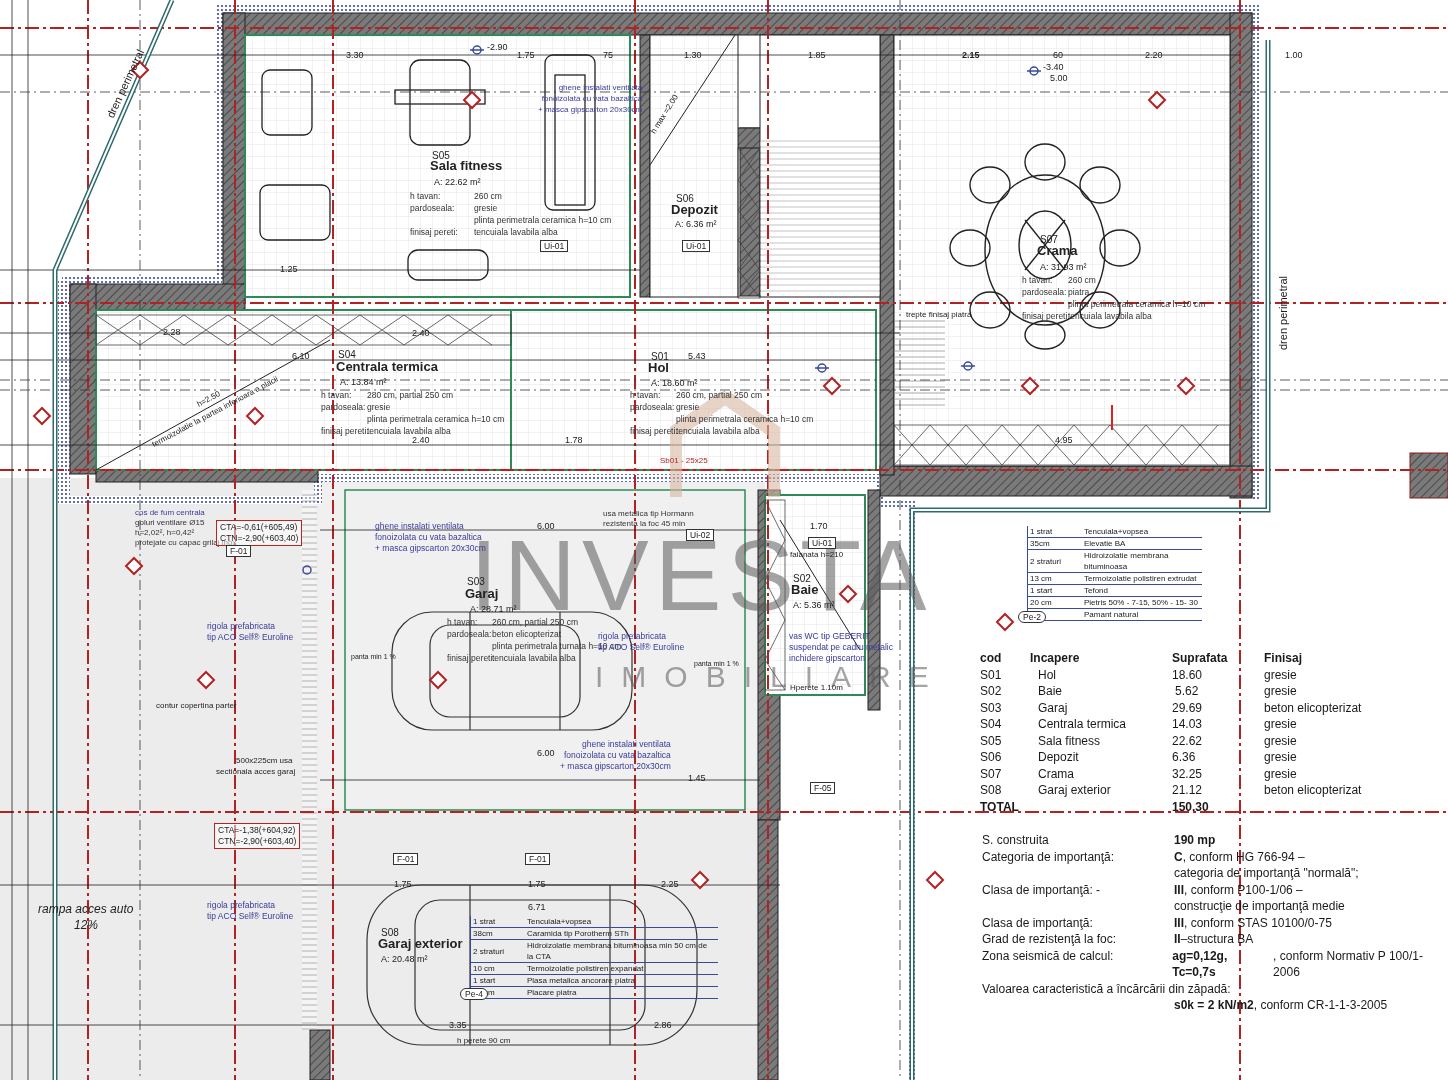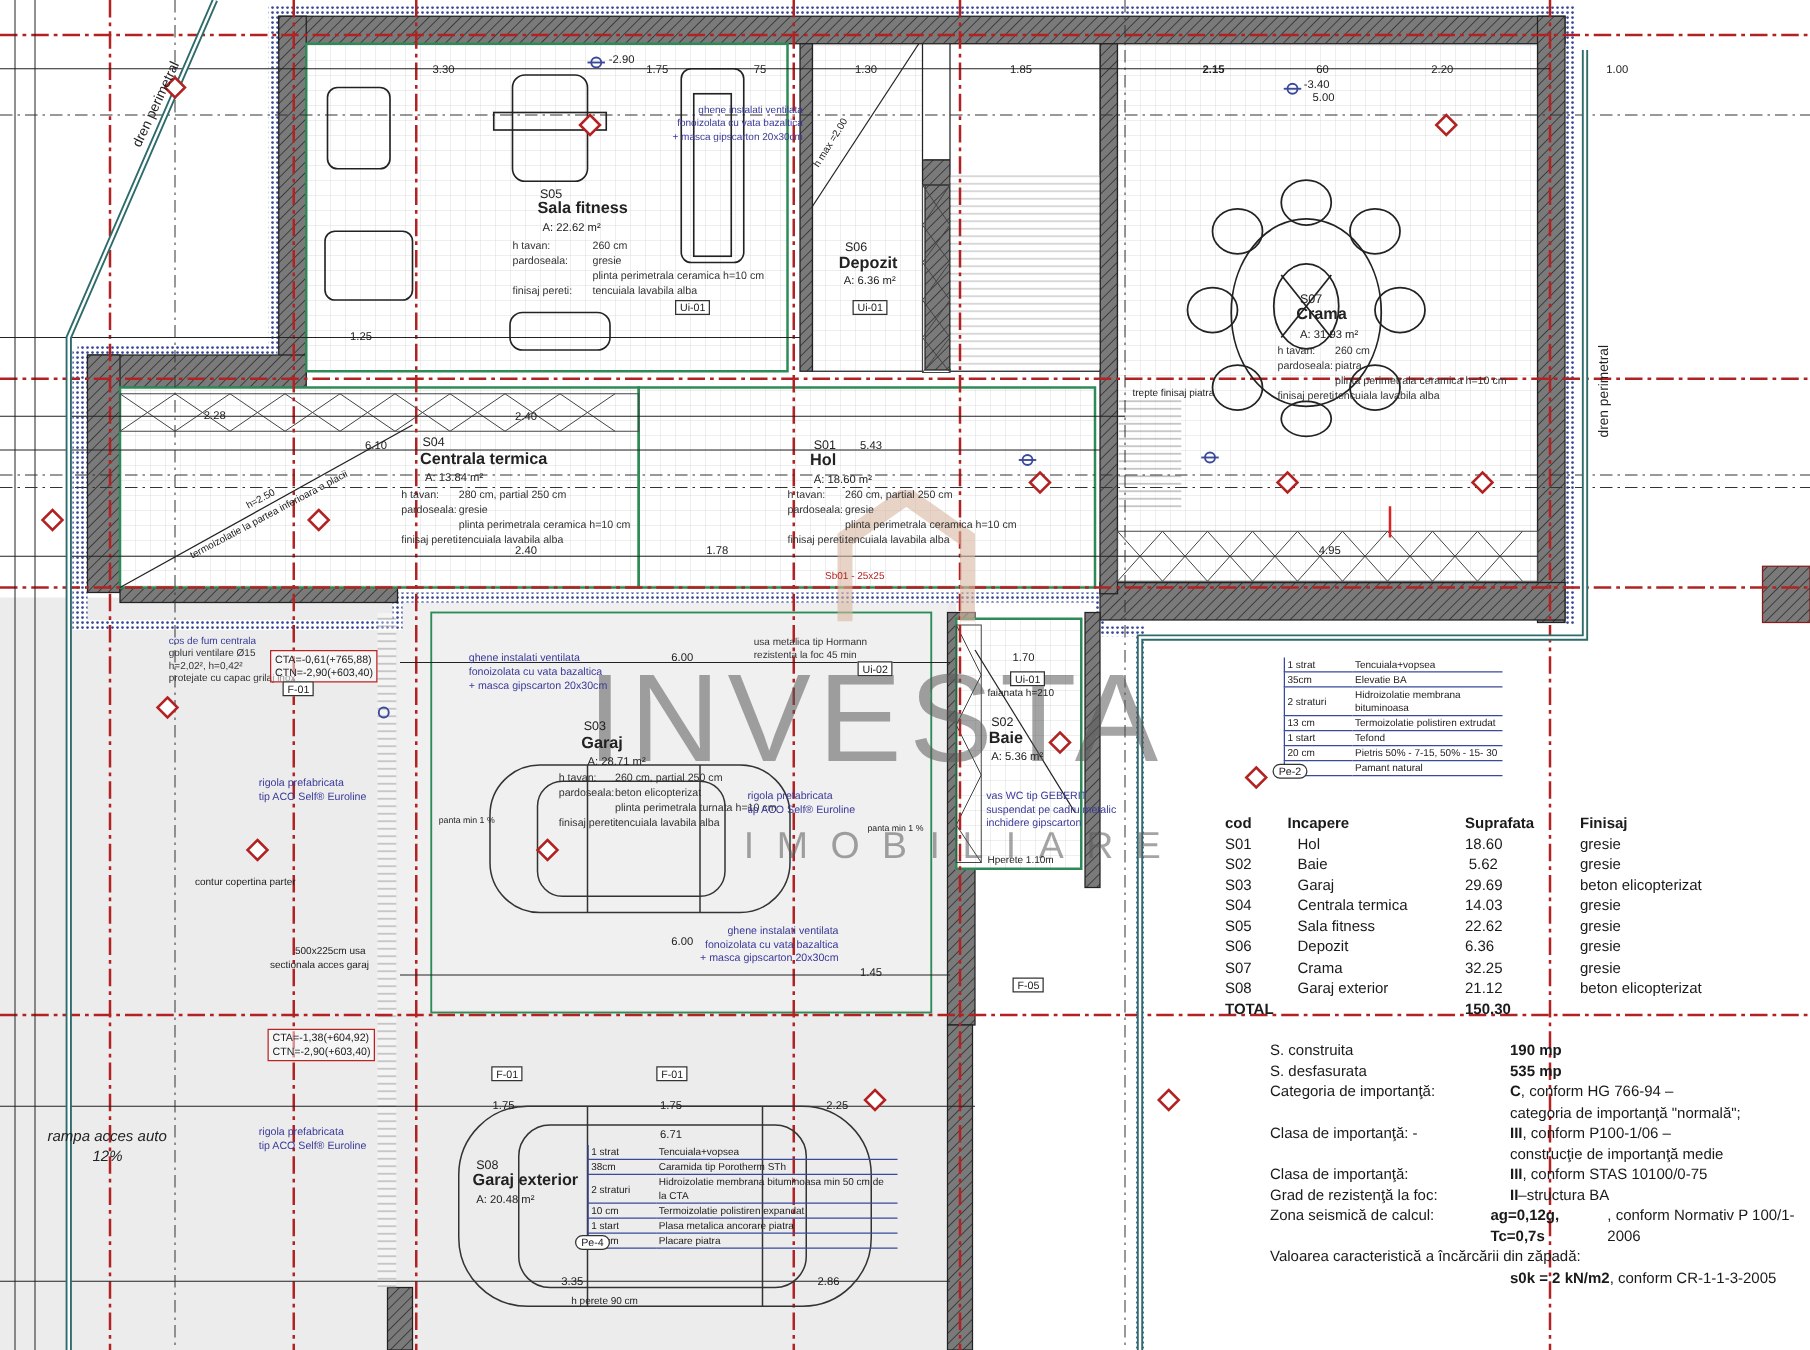--- a/index.html
+++ b/index.html
@@ -18,21 +18,21 @@
   .layer-table{position:absolute;font-size:8px;line-height:11px;color:#222;border-collapse:collapse;}
   .layer-table td{padding:0 4px 0 2px;border-bottom:1px solid #3a4a9a;}
   .layer-table td:first-child{border-left:1px solid #3a4a9a;width:48px;}
   #legend{position:absolute;left:980px;top:650px;font-size:12px;line-height:16.5px;}
   #legend table{border-collapse:collapse;}
   #legend td{padding:0;}
   #legend .c1{width:50px;}
   #legend .c2{width:142px;}
   #legend .c3{width:92px;}
   #legend th{text-align:left;font-weight:bold;padding:0;}
-  #info{position:absolute;left:982px;top:832px;font-size:12px;line-height:16.5px;margin-left:34px;}
+  #info{position:absolute;left:982px;top:832px;font-size:12px;line-height:16.5px;}
   #info .row{display:flex;}
   #info .k{width:192px;}
   #info b{font-weight:bold;}
   .wm{position:absolute;color:rgba(90,90,90,0.55);font-family:"Liberation Sans",sans-serif;}
   .dim{position:absolute;font-size:9px;color:#222;white-space:nowrap;}
   .vert{transform:rotate(-90deg);transform-origin:left top;}
 </style>
 </head>
 <body>
 
@@ -414,21 +414,21 @@
     <div>inchidere gipscarton</div>
   </div>
 <div class="lbl" style="left:790px;top:682px;font-size:8px;">Hperete 1.10m</div>
 <div class="lbl" style="left:457px;top:1035px;font-size:8px;">h perete 90 cm</div>
 <div class="lbl" style="left:906px;top:309px;font-size:8px;">trepte finisaj piatra</div>
 <div class="lbl" style="left:660px;top:455px;font-size:8px;color:#b22222;">Sb01 - 25x25</div>
 <div class="lbl" style="left:351px;top:651px;font-size:7px;">panta min 1 %</div>
 <div class="lbl" style="left:694px;top:658px;font-size:7px;">panta min 1 %</div>
 
 <div class="box-red" style="left:216px;top:520px;">
-    <div>CTA=-0,61(+765,88)</div>
+    <div>CTA=-0,61(+605,49)</div>
     <div>CTN=-2,90(+603,40)</div>
   </div>
 <div class="box-red" style="left:214px;top:823px;">
     <div>CTA=-1,38(+604,92)</div>
     <div>CTN=-2,90(+603,40)</div>
   </div>
 
 <div class="tag" style="left:540px;top:240px;">Ui-01</div>
 <div class="tag" style="left:682px;top:240px;">Ui-01</div>
 <div class="tag" style="left:808px;top:537px;">Ui-01</div>
@@ -536,25 +536,20 @@
     </table>
 </div>
 
 <div id="info">
   <div class="row">
       <span class="k">S. construita</span>
       <b>190 mp</b>
       <span></span>
     </div>
   <div class="row">
-      <span class="k">S. desfasurata</span>
-      <b>535 mp</b>
-      <span></span>
-    </div>
-  <div class="row">
       <span class="k">Categoria de importanţă:</span>
       <b>C</b>
       <span>, conform HG 766-94 –</span>
     </div>
   <div class="row">
       <span class="k"></span>
       <b></b>
       <span>categoria de importanţă "normală";</span>
     </div>
   <div class="row">

